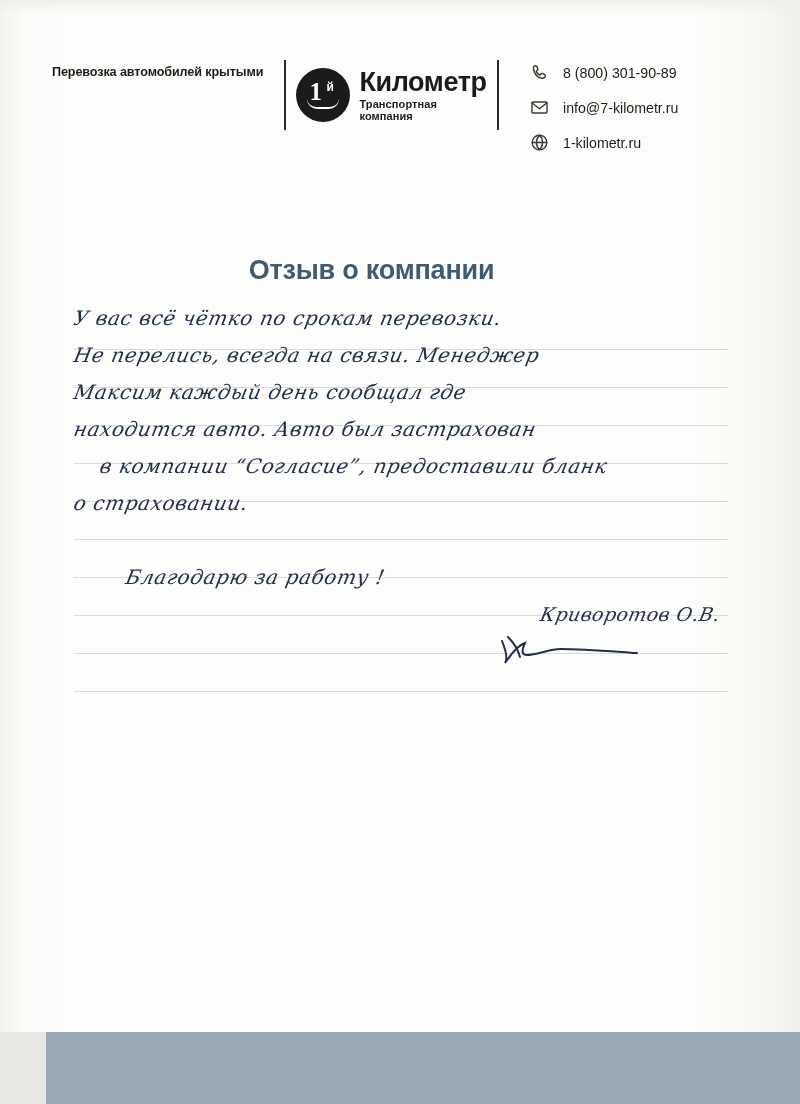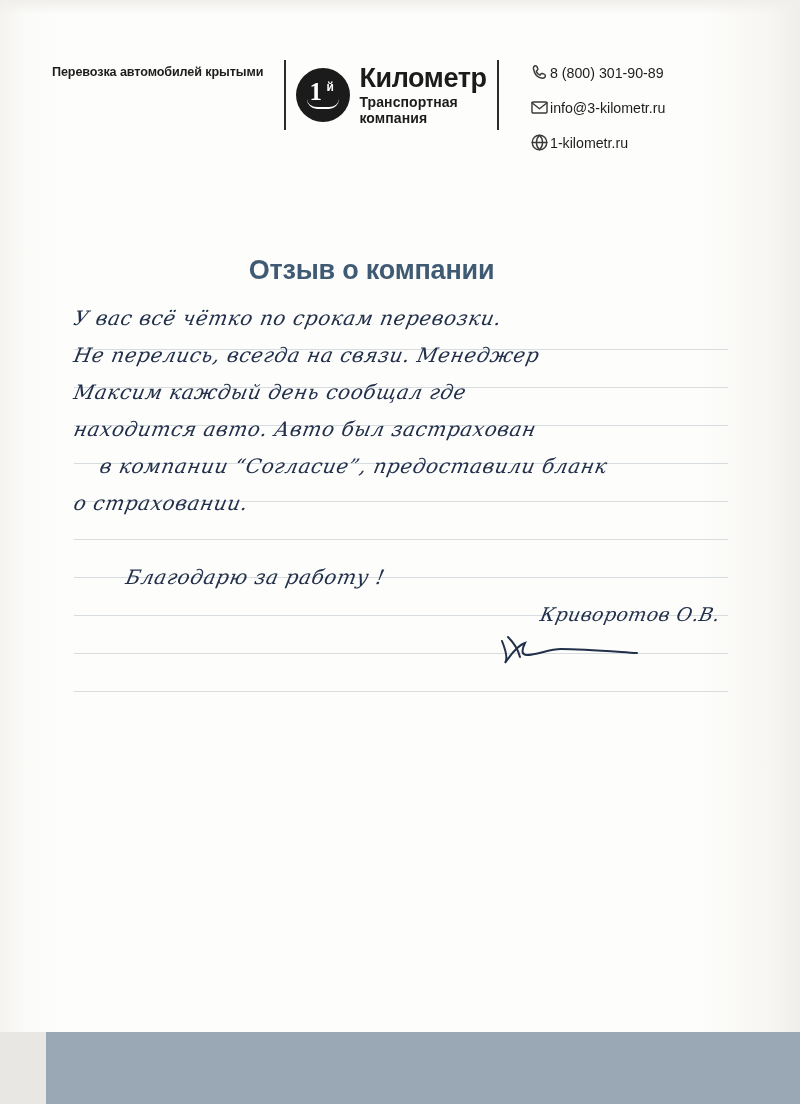--- a/index.html
+++ b/index.html
@@ -110,34 +110,35 @@
     border-radius: 0 0 14px 14px;
   }
   .logo-text .brand {
     font-size: 27px;
     font-weight: bold;
     color: #1b1b1b;
     letter-spacing: -0.4px;
     line-height: 1.05;
   }
   .logo-text .tagline {
-    font-size: 14px;
+    font-size: 11px;
     font-weight: bold;
     color: #1b1b1b;
     letter-spacing: 0.1px;
     margin-top: 1px;
   }
 
   .contacts {
     margin-left: 30px;
     padding-top: 4px;
   }
   .contact-row {
     display: flex;
     align-items: center;
+    gap: 13px;
     margin-bottom: 14px;
   }
   .contact-row:last-child { margin-bottom: 0; }
   .contact-icon {
     width: 21px;
     height: 21px;
     flex: none;
     color: #3a3a38;
     display: flex;
     align-items: center;
@@ -270,21 +271,21 @@
         <span class="contact-text">8 (800) 301-90-89</span>
       </div>
 
       <div class="contact-row">
         <span class="contact-icon">
           <svg width="19" height="19" viewBox="0 0 24 24" fill="none" stroke="#3a3a38" stroke-width="1.8" stroke-linecap="round" stroke-linejoin="round">
             <rect x="2.5" y="5" width="19" height="14" rx="1.5"></rect>
             <path d="M2.5 6l9.5 7.5L21.5 6"></path>
           </svg>
         </span>
-        <span class="contact-text">info@3-kilometr.ru</span>
+        <span class="contact-text">info@7-kilometr.ru</span>
       </div>
 
       <div class="contact-row">
         <span class="contact-icon">
           <svg width="19" height="19" viewBox="0 0 24 24" fill="none" stroke="#3a3a38" stroke-width="1.8" stroke-linecap="round" stroke-linejoin="round">
             <circle cx="12" cy="12" r="9.2"></circle>
             <path d="M2.8 12h18.4"></path>
             <path d="M12 2.8c2.6 2.6 3.9 6 3.9 9.2s-1.3 6.6-3.9 9.2c-2.6-2.6-3.9-6-3.9-9.2S9.4 5.4 12 2.8z"></path>
           </svg>
         </span>

